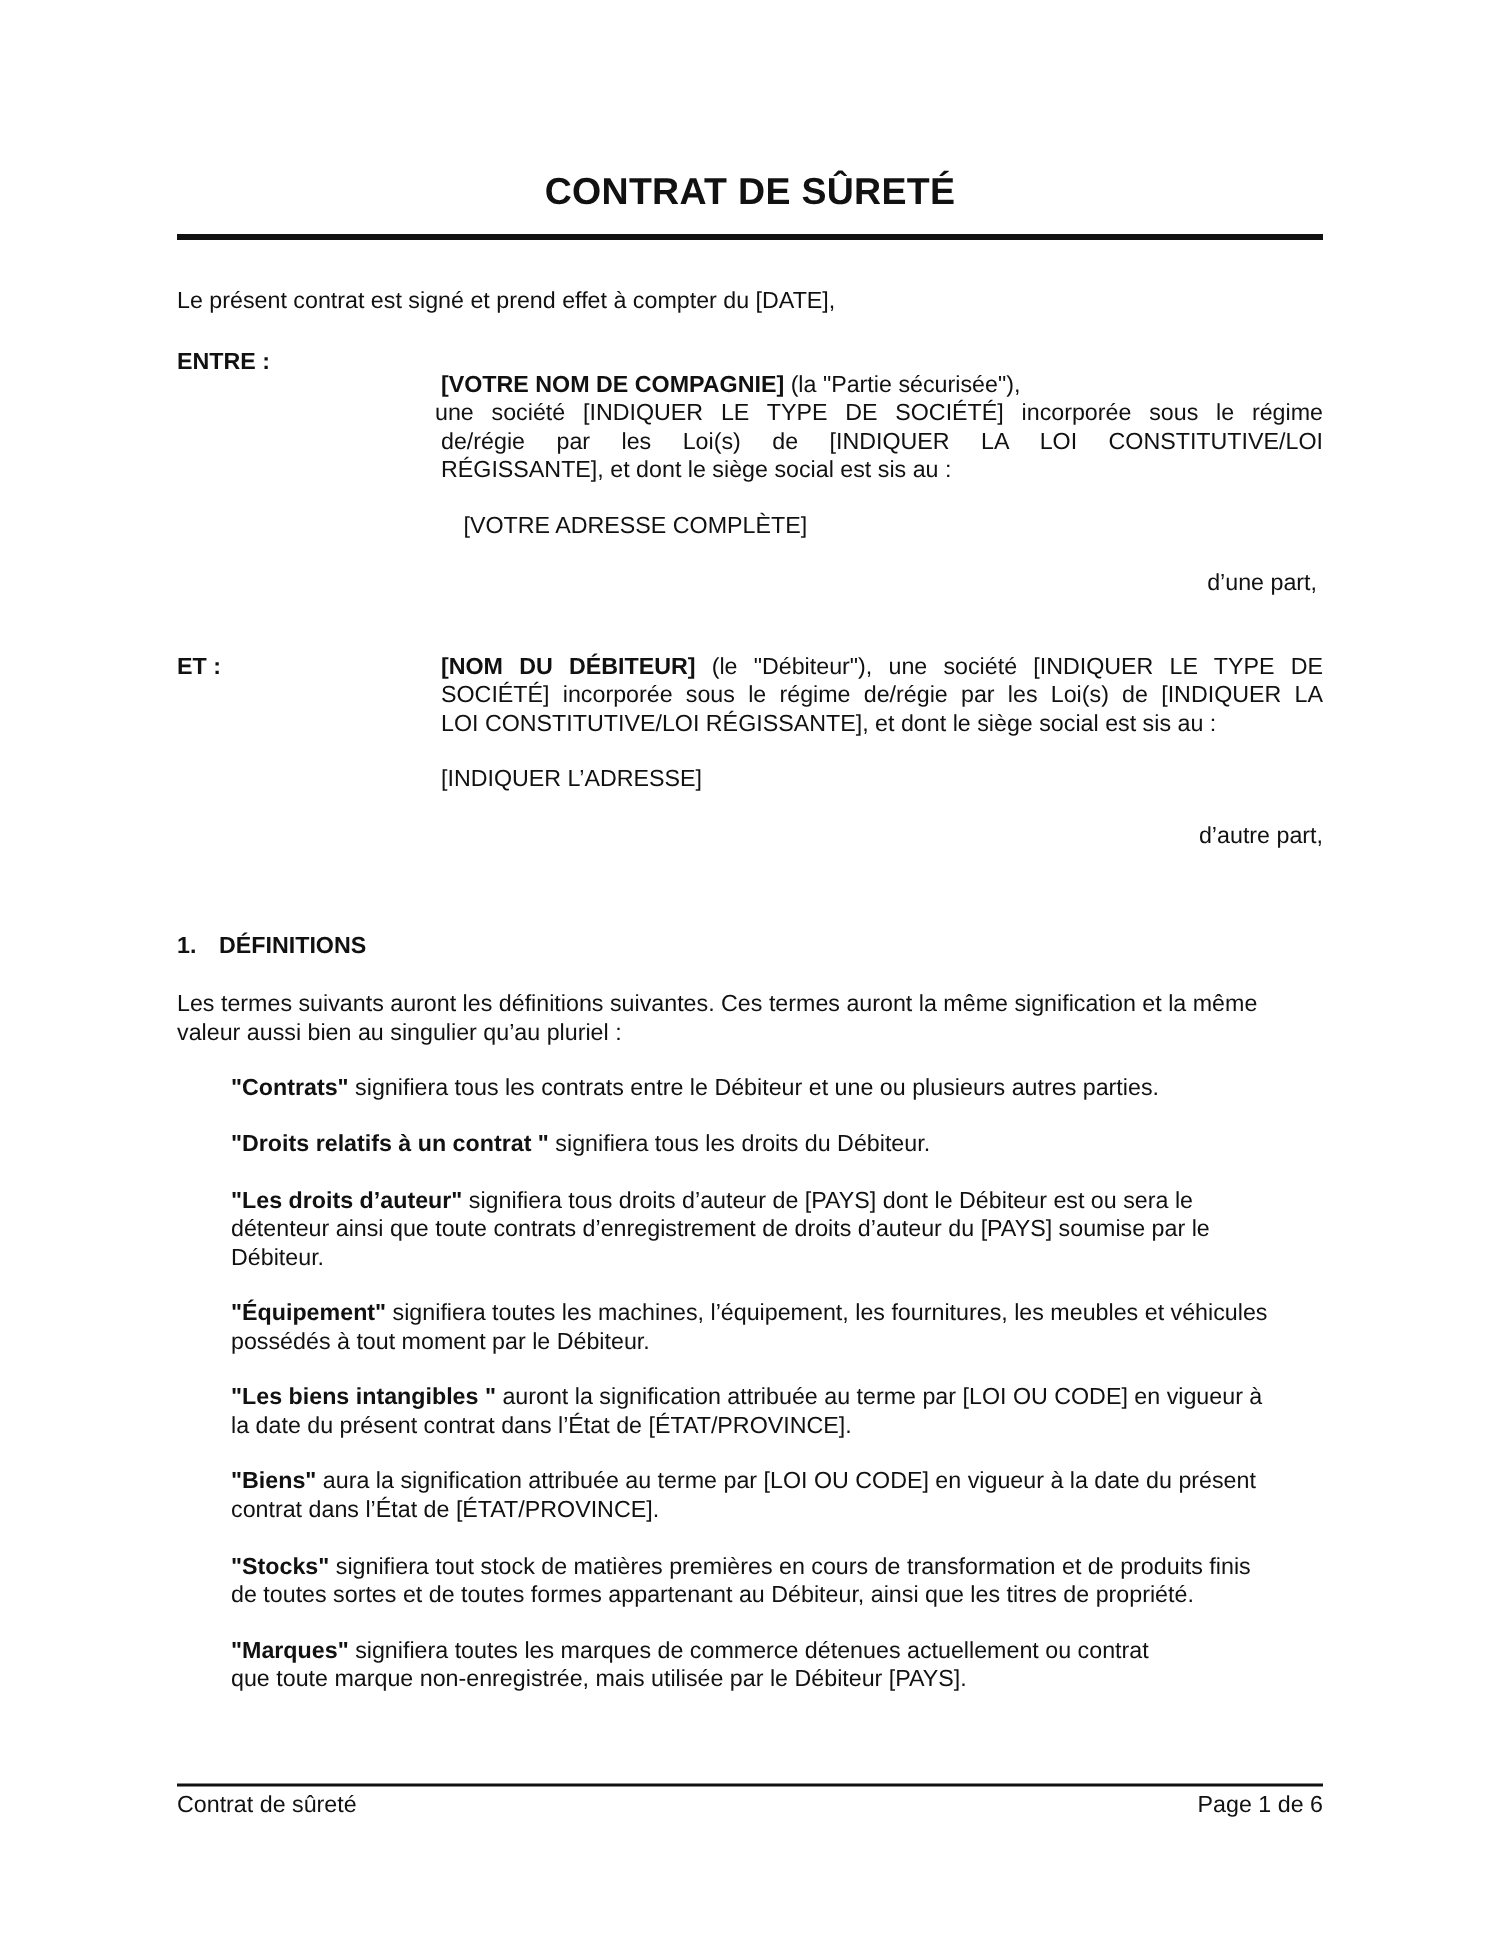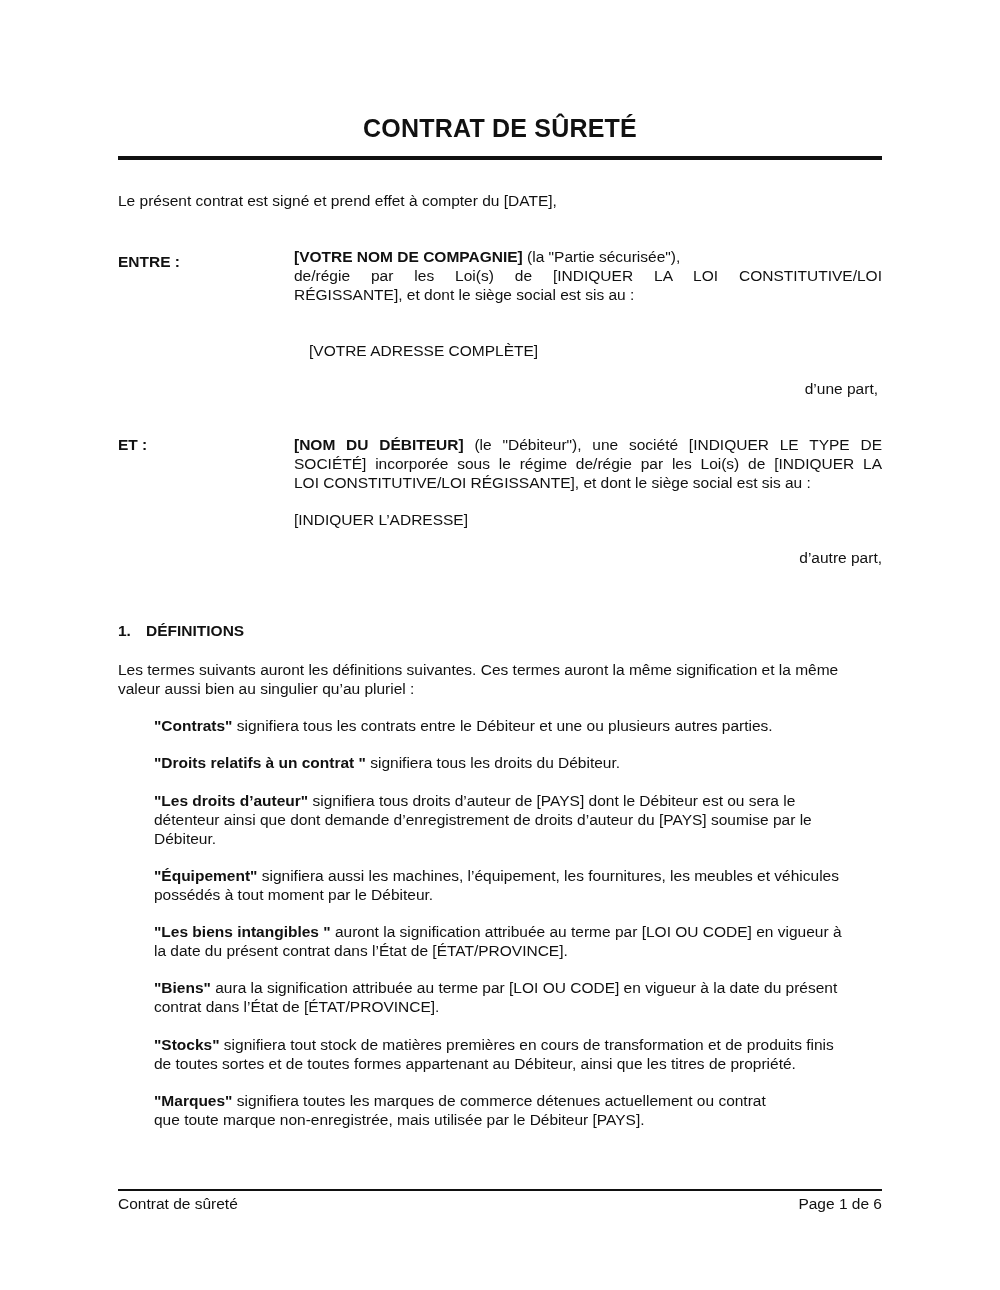--- a/index.html
+++ b/index.html
@@ -25,23 +25,24 @@
 </style>
 </head>
 <body>
 
 <div class="page">
   <div class="title">CONTRAT DE SÛRETÉ</div>
   <div class="title-rule"></div>
 
   <div class="line intro">Le présent contrat est signé et prend effet à compter du [DATE],</div>
 
-  <div class="line party-label" style="top:252px;left:0;">ENTRE :</div>
+  <div class="line party-label" style="top:232px;left:0;">ENTRE :</div>
   <div class="block" style="top:247px;left:176px;width:588px;">
     <div style="padding-left:0;"><b>[VOTRE NOM DE COMPAGNIE]</b><span> (la "Partie sécurisée"),</span></div>
+    <span class="just" style="margin-left:-4px;">une société [INDIQUER LE TYPE DE SOCIÉTÉ] incorporée sous le régime</span>
     <span class="just">de/régie par les Loi(s) de [INDIQUER LA LOI CONSTITUTIVE/LOI</span>
     <div>RÉGISSANTE], et dont le siège social est sis au :</div>
   </div>
   <div class="line" style="top:341px;left:176px;margin-left:15px;">[VOTRE ADRESSE COMPLÈTE]</div>
   <div class="right" style="top:379px;right:4px;">d’une part,</div>
 
   <div class="line party-label" style="top:435px;left:0;">ET :</div>
   <div class="block" style="top:435px;left:176px;width:588px;">
     <span class="just"><b>[NOM DU DÉBITEUR]</b><span> (le "Débiteur"), une société [INDIQUER LE TYPE DE</span></span>
     <span class="just">SOCIÉTÉ] incorporée sous le régime de/régie par les Loi(s) de [INDIQUER LA</span>
@@ -59,26 +60,26 @@
   <div class="def" style="top:716px;">
     <b>"Contrats"</b><span> signifiera tous les contrats entre le Débiteur et une ou plusieurs autres parties.</span>
   </div>
 
   <div class="def" style="top:753px;">
     <b>"Droits relatifs à un contrat "</b><span> signifiera tous les droits du Débiteur.</span>
   </div>
 
   <div class="def" style="top:791px;">
     <div><b>"Les droits d’auteur"</b><span> signifiera tous droits d’auteur de [PAYS] dont le Débiteur est ou sera le</span></div>
-    <div>détenteur ainsi que dont demande d’enregistrement de droits d’auteur du [PAYS] soumise par le</div>
+    <div>détenteur ainsi que toute contrats d’enregistrement de droits d’auteur du [PAYS] soumise par le</div>
     <div>Débiteur.</div>
   </div>
 
   <div class="def" style="top:866px;">
-    <div><b>"Équipement"</b><span> signifiera aussi les machines, l’équipement, les fournitures, les meubles et véhicules</span></div>
+    <div><b>"Équipement"</b><span> signifiera toutes les machines, l’équipement, les fournitures, les meubles et véhicules</span></div>
     <div>possédés à tout moment par le Débiteur.</div>
   </div>
 
   <div class="def" style="top:922px;">
     <div><b>"Les biens intangibles "</b><span> auront la signification attribuée au terme par [LOI OU CODE] en vigueur à</span></div>
     <div>la date du présent contrat dans l’État de [ÉTAT/PROVINCE].</div>
   </div>
 
   <div class="def" style="top:978px;">
     <div><b>"Biens"</b><span> aura la signification attribuée au terme par [LOI OU CODE] en vigueur à la date du présent</span></div>

